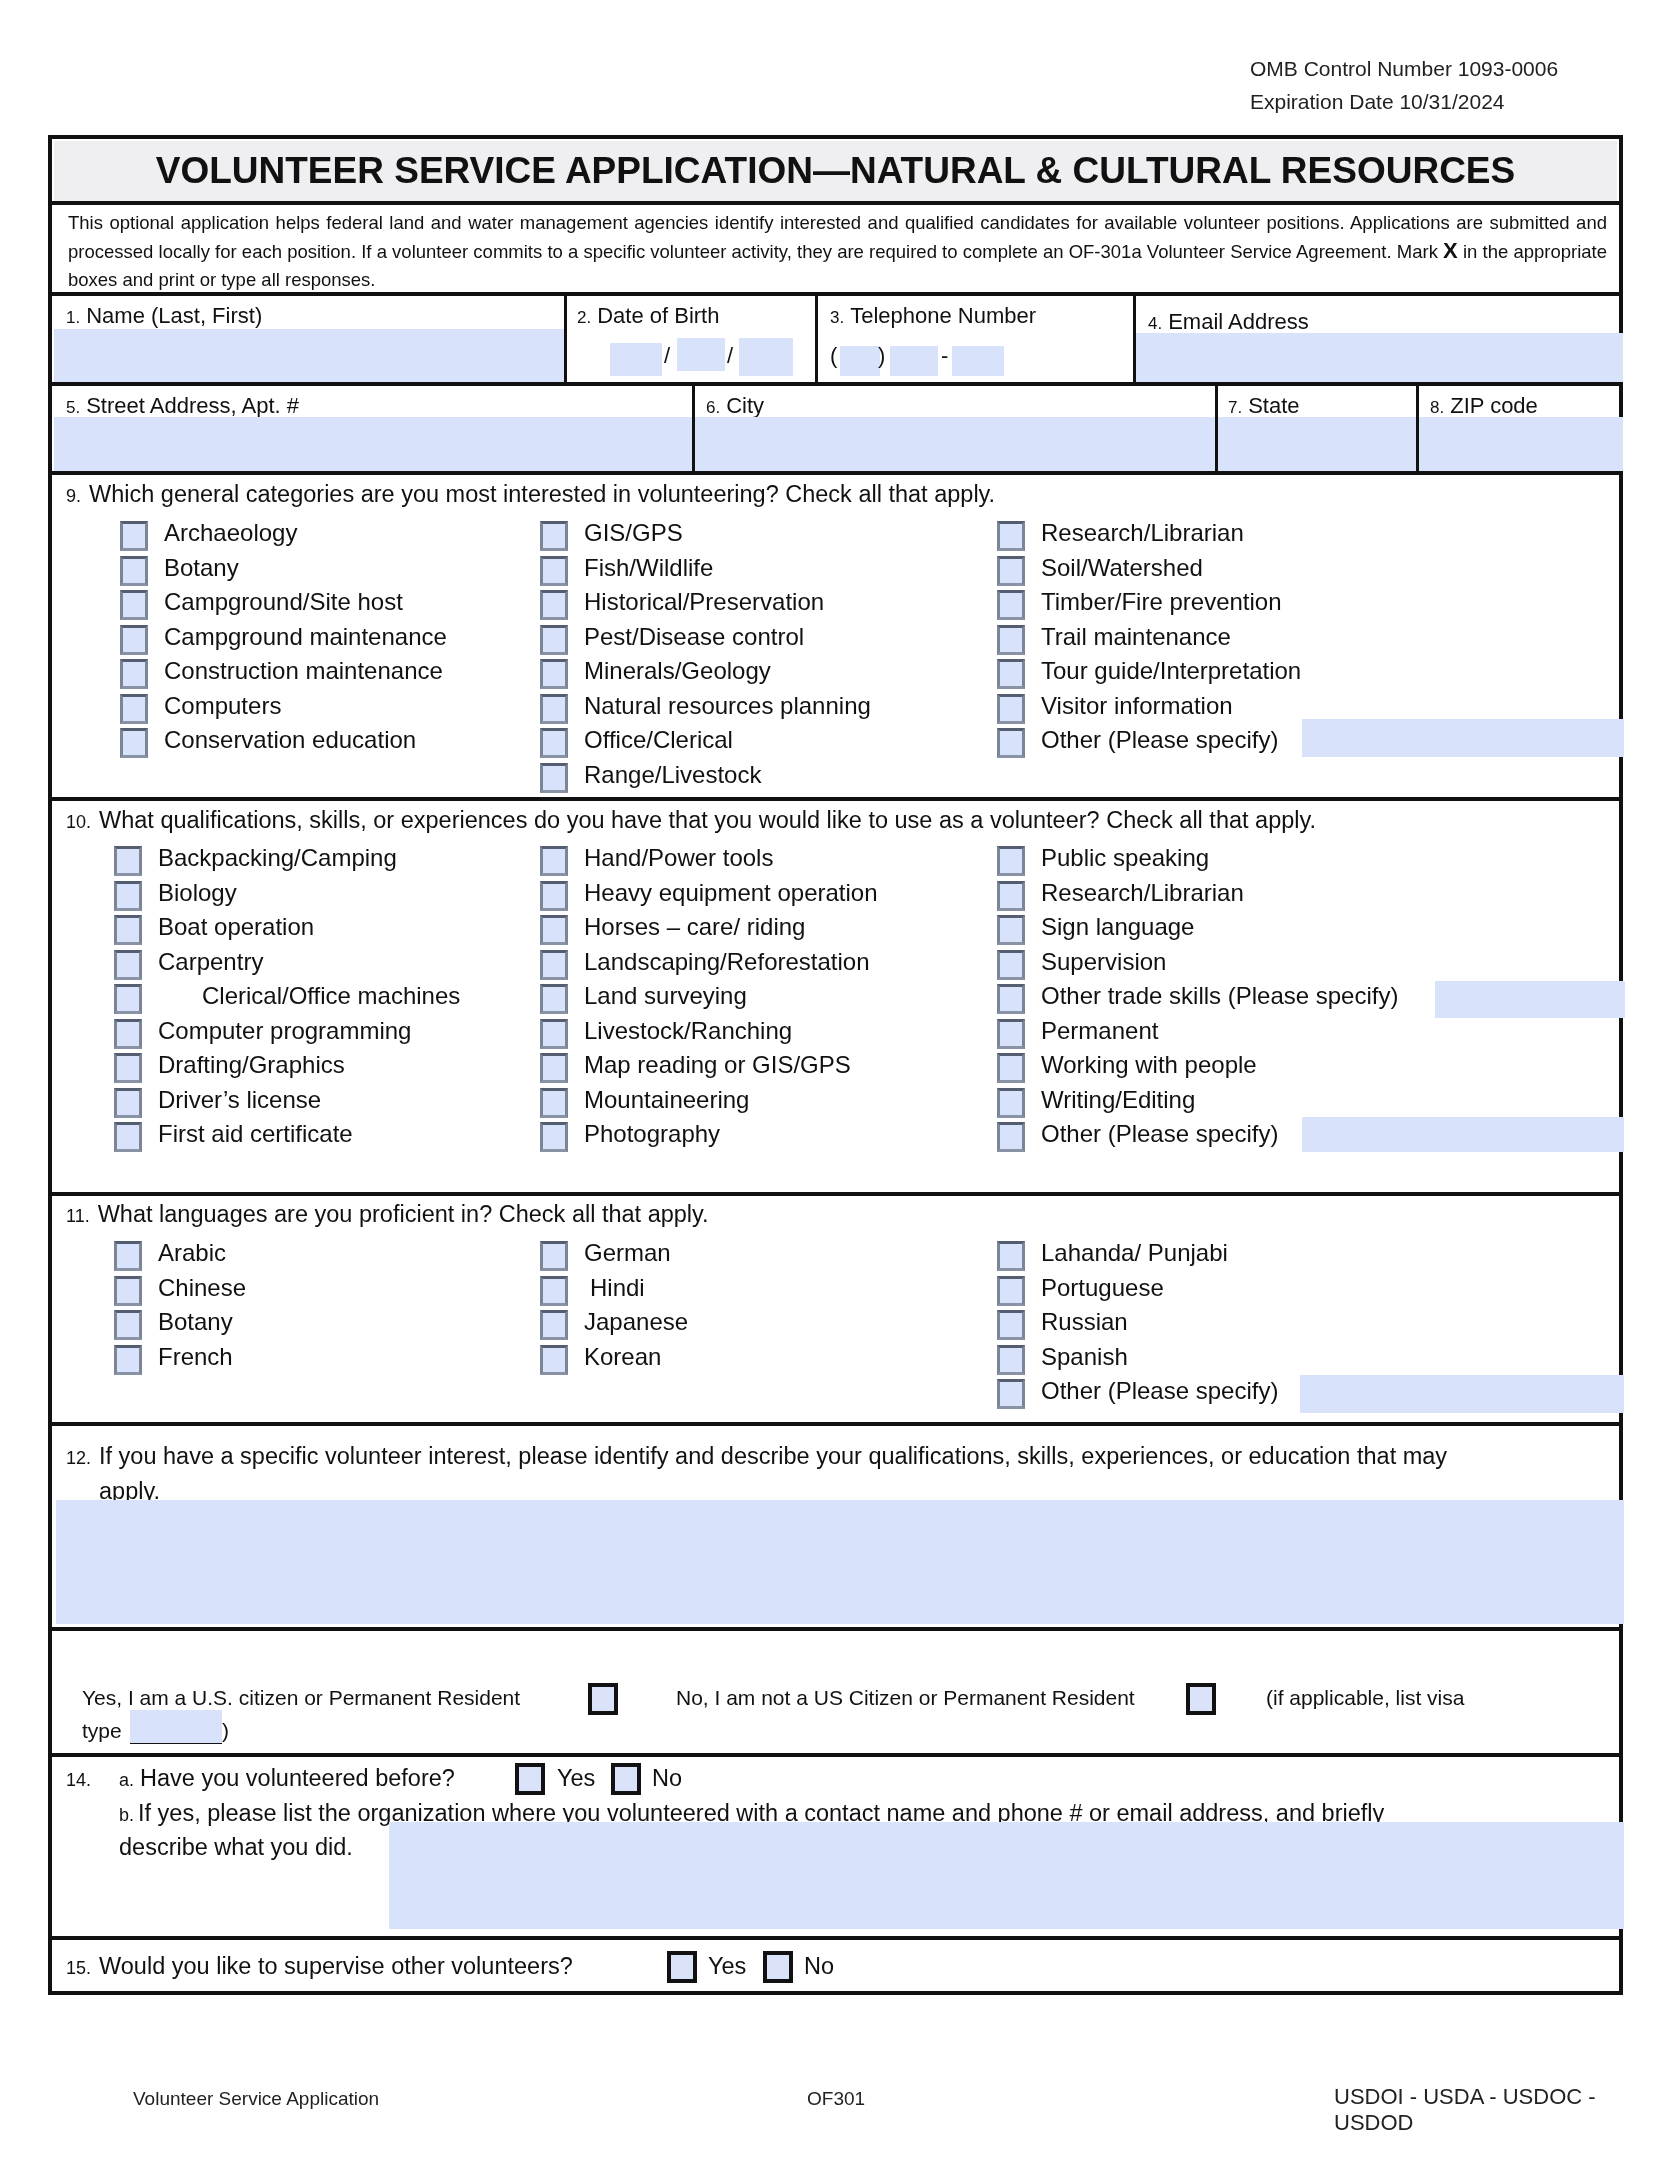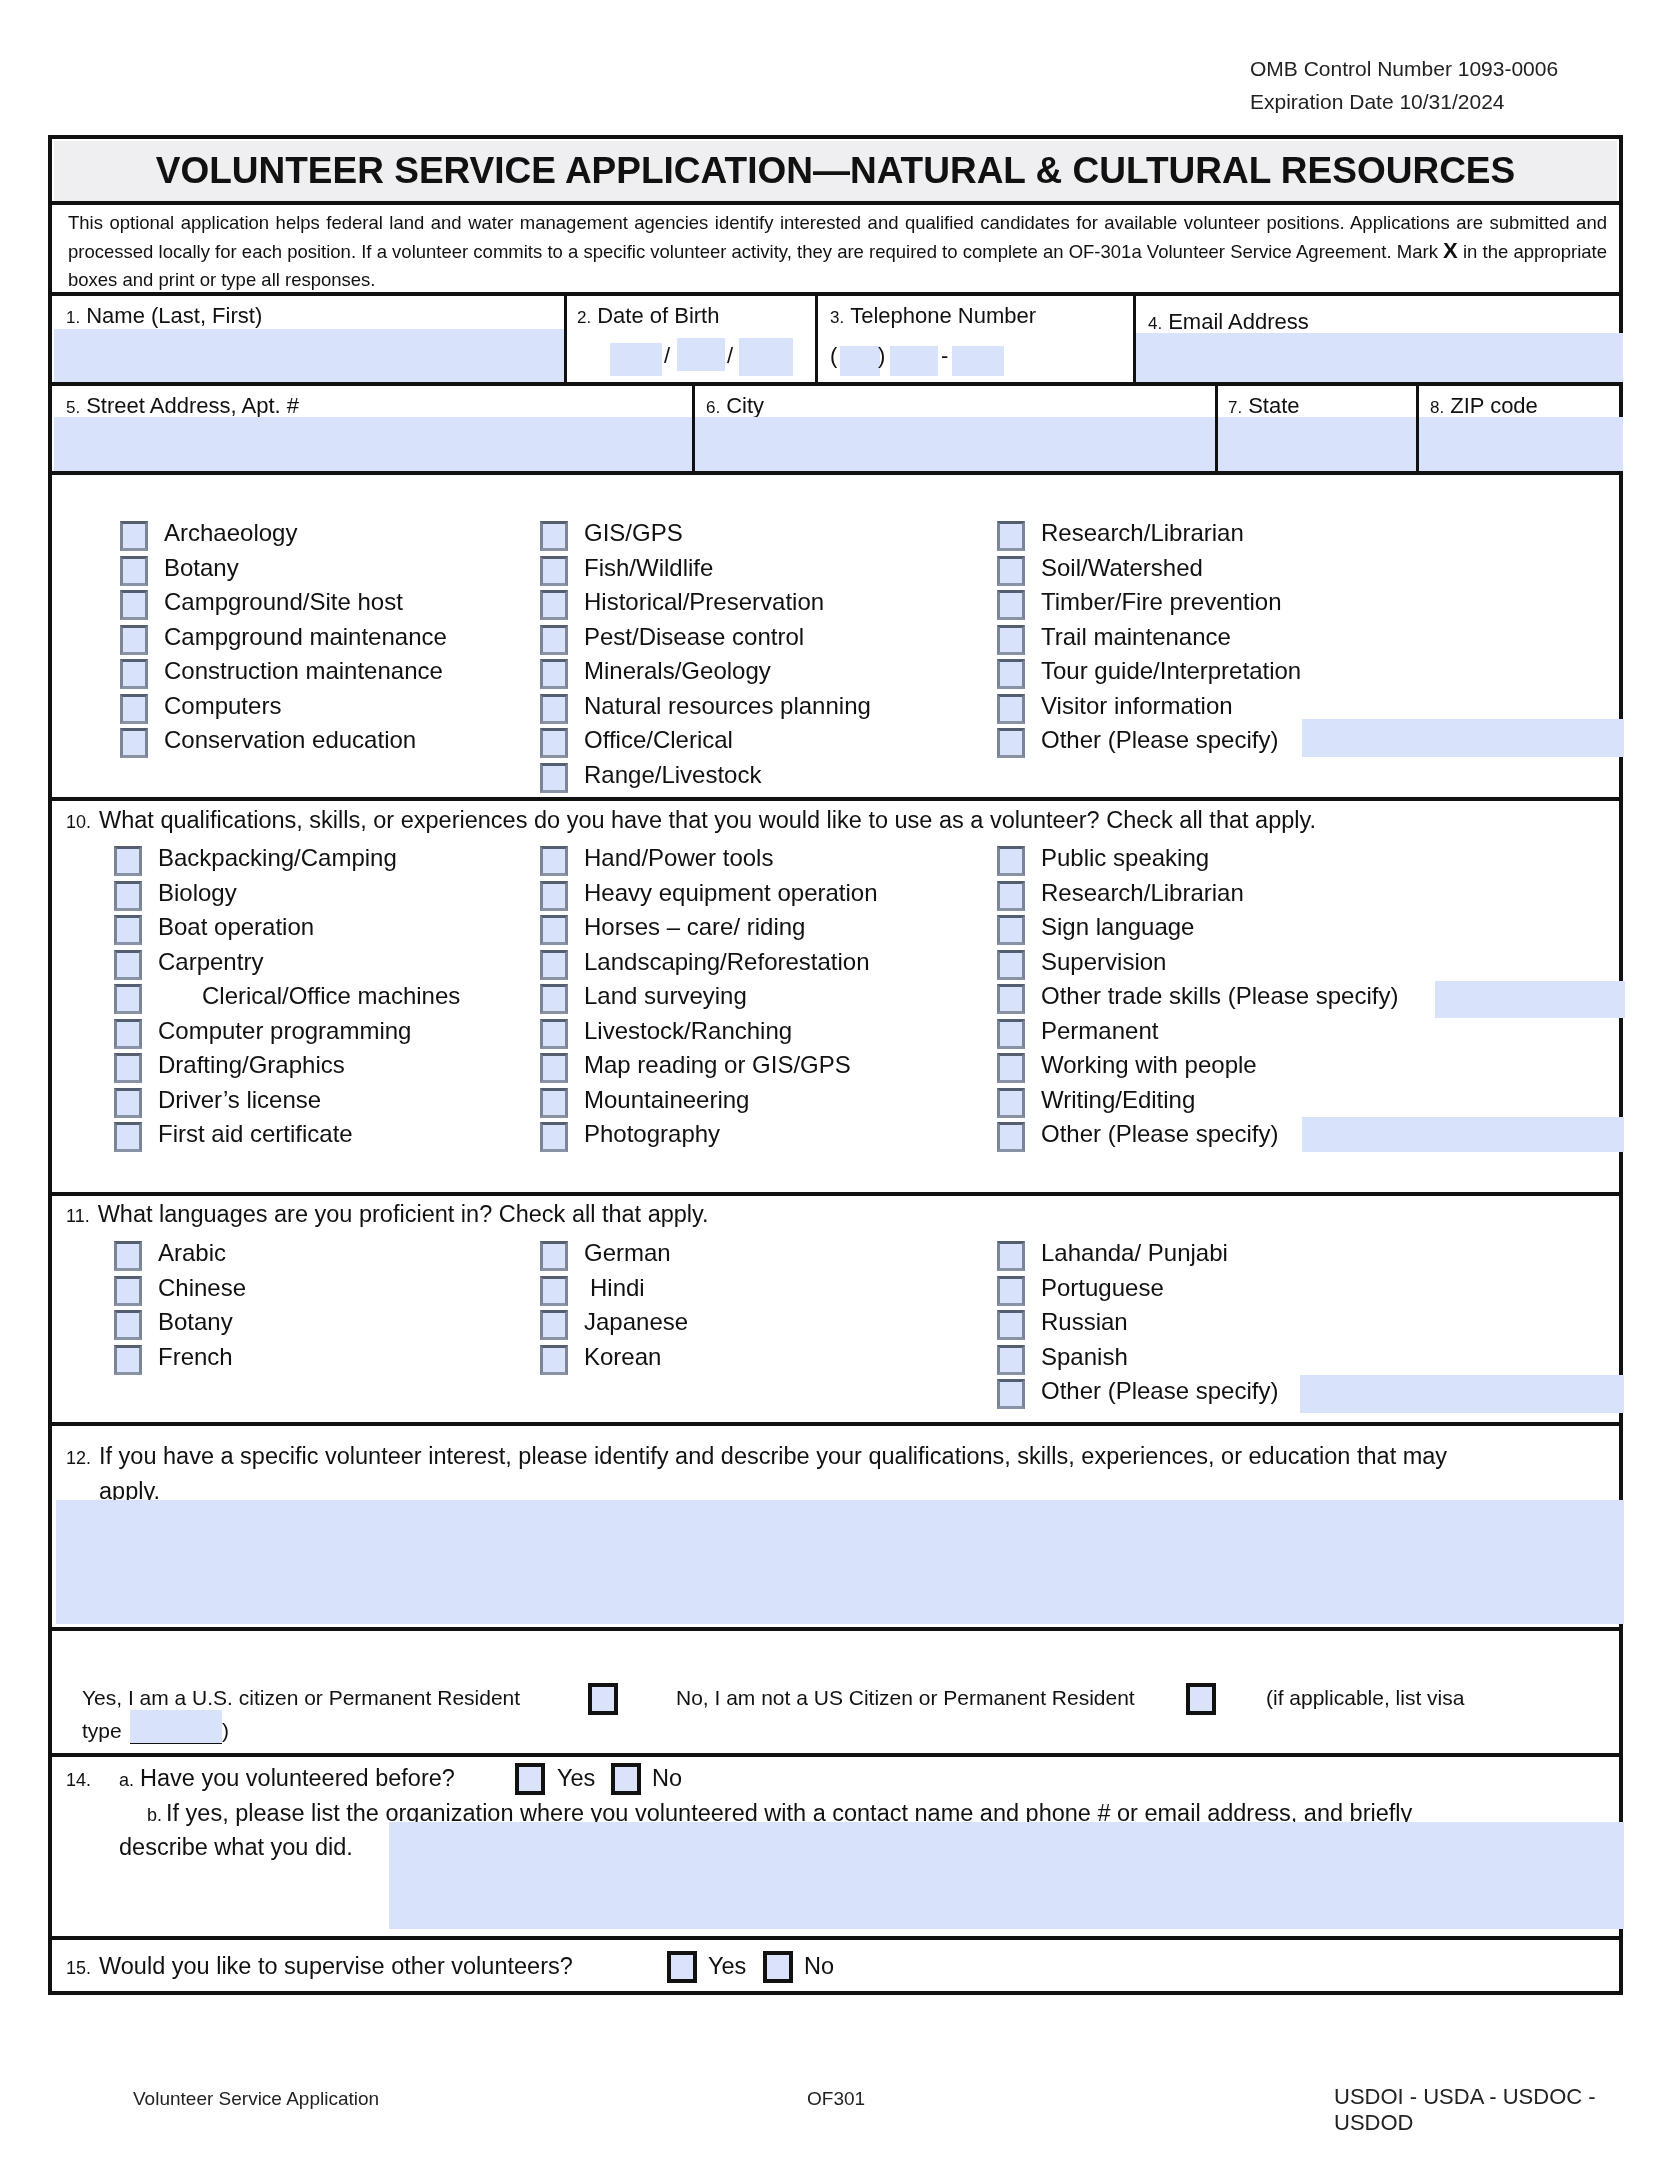--- a/index.html
+++ b/index.html
@@ -74,20 +74,21 @@
   <div class="lbl" style="left:654px; top:254px;"><span class="n">6.</span><span>City</span></div>
   <div class="abs fill" style="left:643px; top:278px; width:520px; height:54px;"></div>
 
   <div class="lbl" style="left:1176px; top:254px;"><span class="n">7.</span><span>State</span></div>
   <div class="abs fill" style="left:1166px; top:278px; width:198px; height:54px;"></div>
 
   <div class="lbl" style="left:1378px; top:254px;"><span class="n">8.</span><span>ZIP code</span></div>
   <div class="abs fill" style="left:1367px; top:278px; width:204px; height:54px;"></div>
 
   <div class="hline" style="top:332px;"></div>
+  <div class="q" style="left:14px; top:342px;"><span class="n">9.</span><span>Which general categories are you most interested in volunteering?  Check all that apply.</span></div>
   <div id="q9-list"></div>
   <div class="abs fill" style="left:1250px; top:580px; width:322px; height:38px;"></div>
 
   <div class="hline" style="top:658px;"></div>
   <div class="q" style="left:14px; top:668px;"><span class="n">10.</span><span>What qualifications, skills, or experiences do you have that you would like to use as a volunteer?  Check all that apply.</span></div>
   <div id="q10-list"></div>
   <div class="abs fill" style="left:1383px; top:842px; width:190px; height:37px;"></div>
   <div class="abs fill" style="left:1250px; top:978px; width:322px; height:35px;"></div>
 
   <div class="hline" style="top:1053px;"></div>
@@ -110,21 +111,21 @@
   <div class="abs fill" style="left:78px; top:1571px; width:92px; height:34px; border-bottom:1.5px solid #111;"></div>
   <div class="lbl" style="left:170px; top:1580px; font-size:21px;">)</div>
 
   <div class="hline" style="top:1614px;"></div>
   <div class="q" style="left:14px; top:1626px;"><span class="n">14.</span></div>
   <div class="q" style="left:67px; top:1626px;"><span style="font-size:18px; margin-right:6px;">a.</span><span>Have you volunteered before?</span></div>
   <div class="cb dark" style="left:463px; top:1624px;"></div>
   <div class="q" style="left:505px; top:1626px;">Yes</div>
   <div class="cb dark" style="left:559px; top:1624px;"></div>
   <div class="q" style="left:600px; top:1626px;">No</div>
-  <div class="q" style="left:67px; top:1661px;margin-left:28px;"><span style="font-size:18px; margin-right:4px;">b.</span><span>If yes, please list the organization where you volunteered with a contact name and phone # or email address, and briefly</span></div>
+  <div class="q" style="left:67px; top:1661px;"><span style="font-size:18px; margin-right:4px;">b.</span><span>If yes, please list the organization where you volunteered with a contact name and phone # or email address, and briefly</span></div>
   <div class="q" style="left:67px; top:1695px;">describe what you did.</div>
   <div class="abs fill" style="left:337px; top:1683px; width:1235px; height:107px;"></div>
 
   <div class="hline" style="top:1797px;"></div>
   <div class="q" style="left:14px; top:1814px;"><span class="n">15.</span><span>Would you like to supervise other volunteers?</span></div>
   <div class="cb dark" style="left:615px; top:1812px;"></div>
   <div class="q" style="left:656px; top:1814px;">Yes</div>
   <div class="cb dark" style="left:711px; top:1812px;"></div>
   <div class="q" style="left:752px; top:1814px;">No</div>
 <div class="cb" style="left: 68px; top: 382px;"></div>

